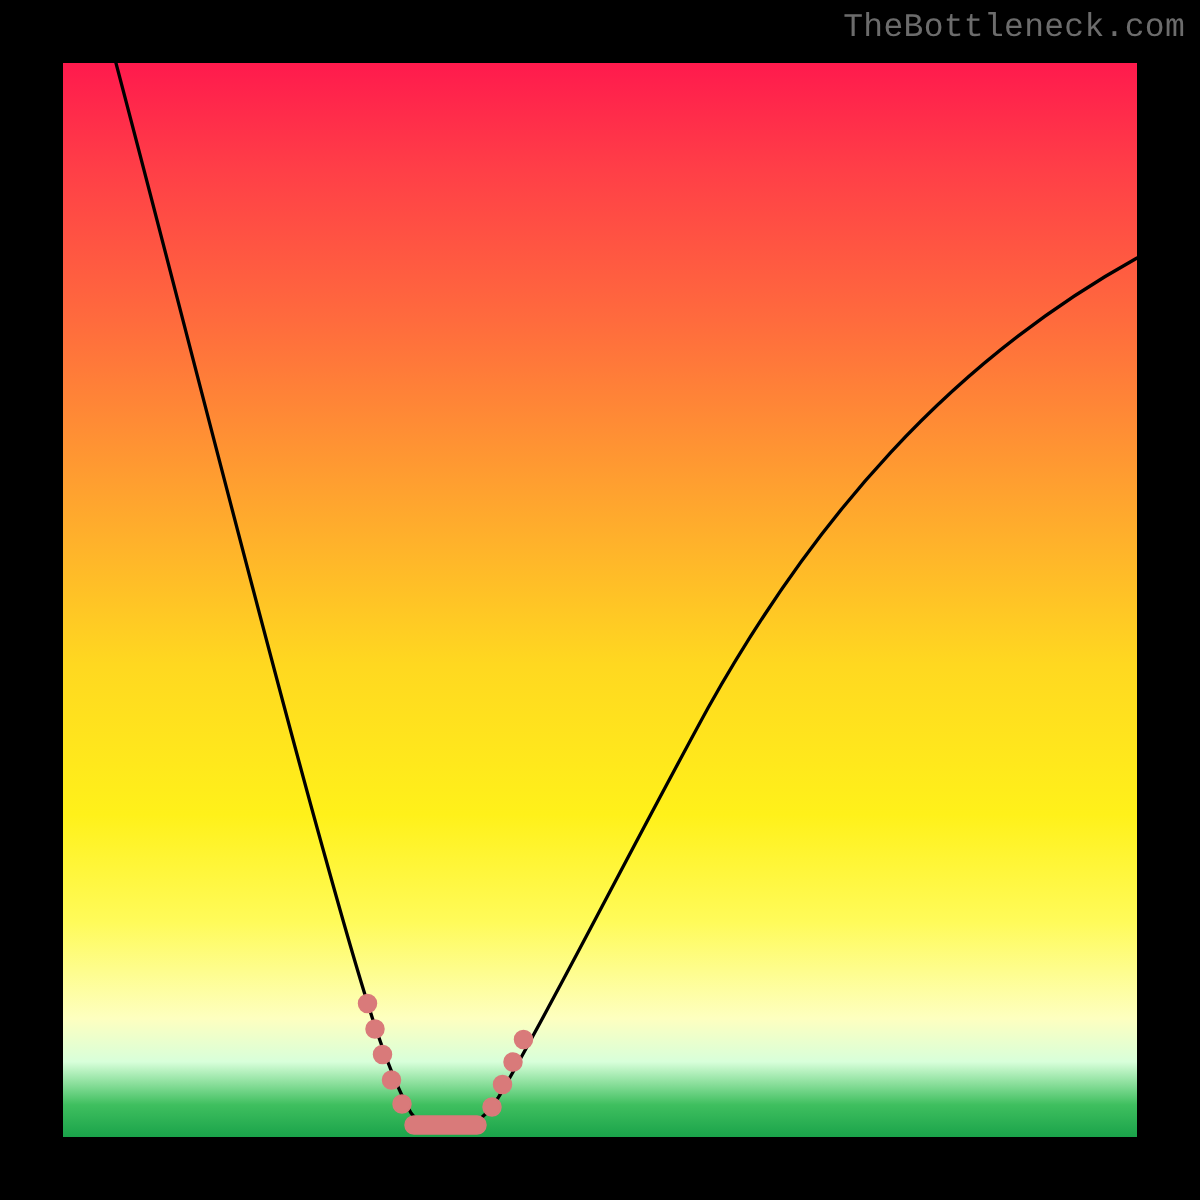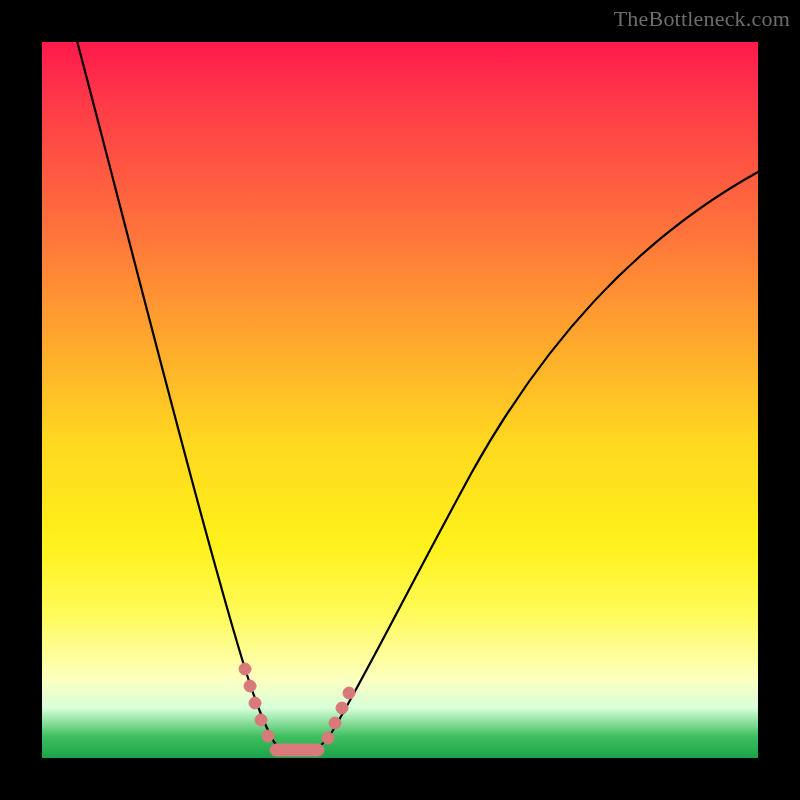--- a/index.html
+++ b/index.html
@@ -50,21 +50,21 @@
     width: 716px;
     height: 716px;
   }
   .watermark {
     position: absolute;
     top: 6px;
     right: 10px;
     color: #6c6c6c;
     font-size: 22px;
     letter-spacing: 0.2px;
-    font-family: Liberation Serif, serif;
+    font-family: Liberation Mono, monospace;
   }
 </style>
 </head>
 <body>
 
 <div class="frame">
   <div class="watermark">TheBottleneck.com</div>
 
   <div class="plot-area">
     <div class="gradient"></div>

